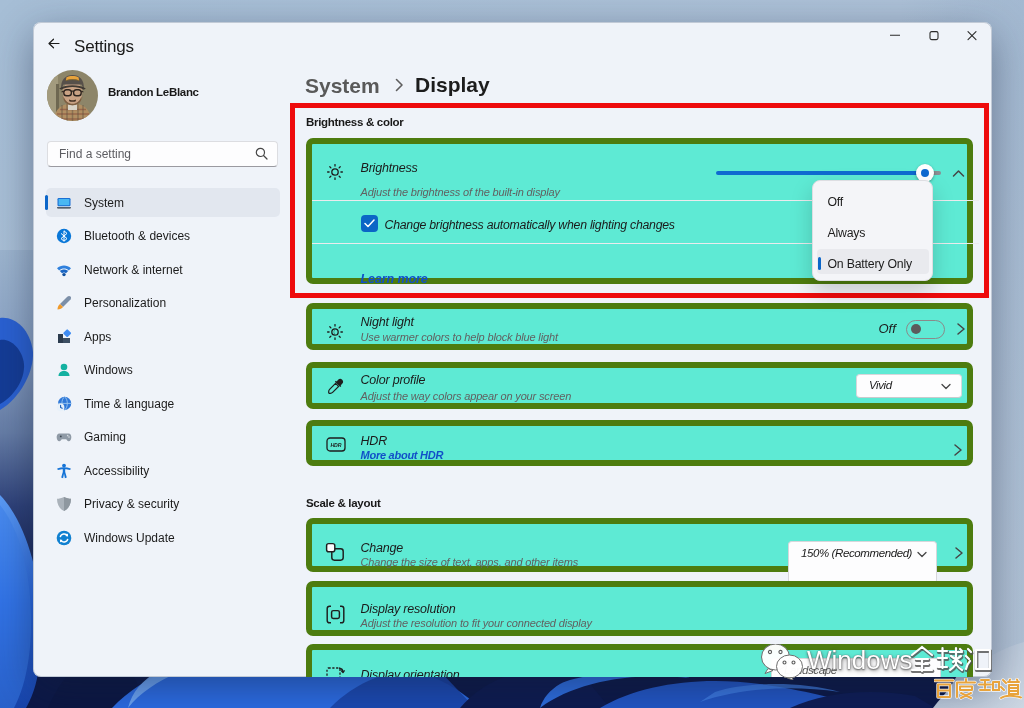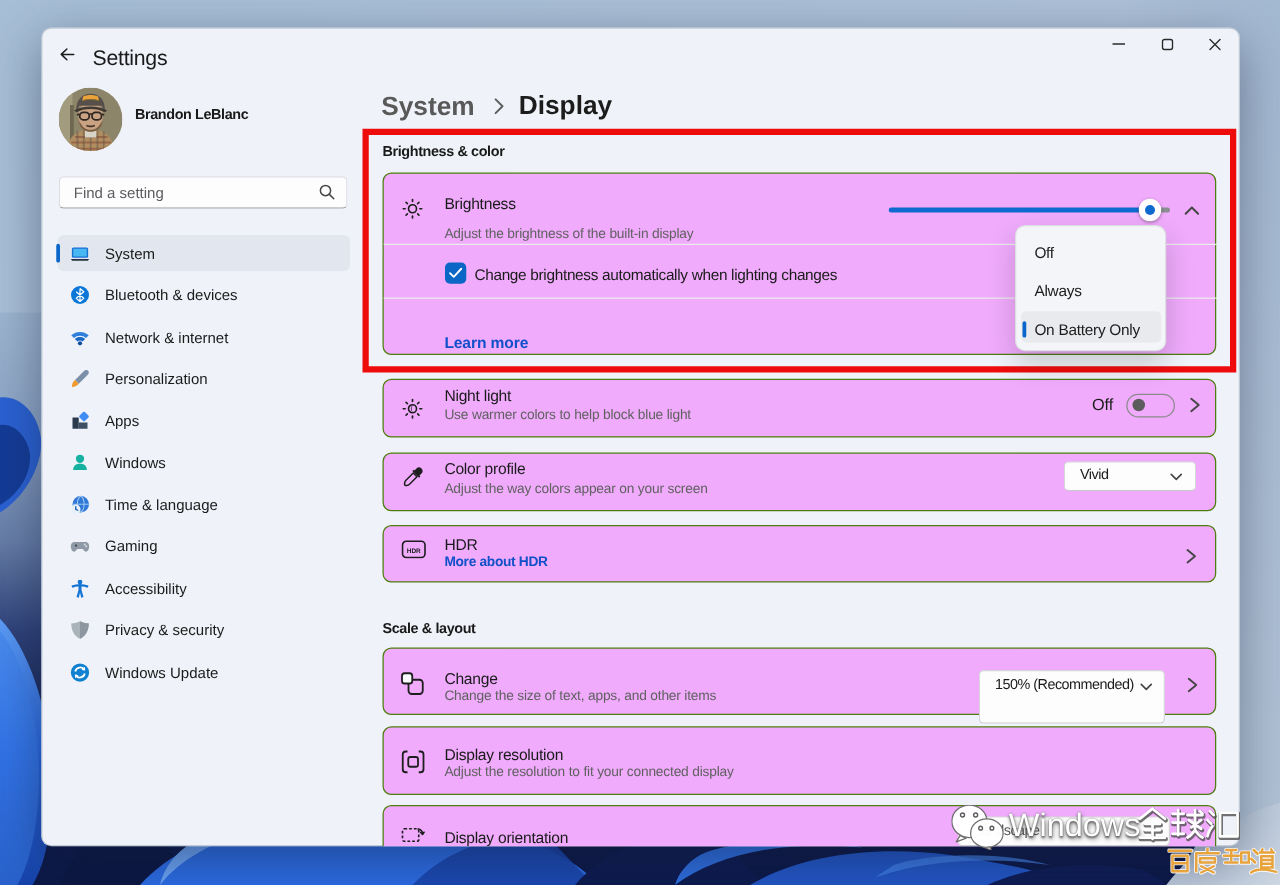--- a/index.html
+++ b/index.html
@@ -29,22 +29,22 @@
   .nav .ic{position:absolute;left:10px;top:6.5px;width:16px;height:16px;}
   .nav .tx{position:absolute;left:38px;top:7.5px;font-size:12px;color:#1b1b1b;}
   .nav.sel{background:#e2e7ef;}
   .nav.sel:before{content:"";position:absolute;left:-1.5px;top:7px;width:3px;height:15px;
                   border-radius:2px;background:#0b66c9;}
   
   .crumb1{left:272px;top:52px;font-size:21px;font-weight:600;color:#595959;}
   .crumbsep{left:360px;top:55px;width:12px;height:16px;}
   .crumb2{left:382px;top:51px;font-size:21px;font-weight:700;color:#1c1c1c;}
   .seclabel{left:273px;font-size:11.5px;letter-spacing:-0.3px;font-weight:bold;color:#191919;}
-  .card{left:272.5px;width:667px;background:#f0abfc;border:1px solid #4d7c0f;
-        border-radius:7px;box-sizing:border-box;}
+  .card{left:272.5px;width:667px;background:#5eead4;border:6px solid #4d7c0f;
+        border-radius:7px;box-sizing:border-box;font-style:italic;}
   .rowtitle{position:absolute;left:49px;font-size:12.5px;letter-spacing:-0.2px;color:#1b1b1b;}
   .rowsub{position:absolute;left:49px;font-size:11px;letter-spacing:-0.15px;color:#616161;}
   .rowico{position:absolute;left:15px;width:18px;height:18px;}
   .chevright{position:absolute;width:12px;height:14px;}
   .ddbtn{position:absolute;background:#fdfdfe;border:1px solid #d6d7db;
          border-bottom-color:#c9cacd;border-radius:4px;box-sizing:border-box;
          font-size:11.5px;letter-spacing:-0.4px;color:#1b1b1b;}
   
   #redbox{left:290px;top:103px;width:699px;height:195px;border:5px solid #ee0b0c;
           box-sizing:border-box;}

